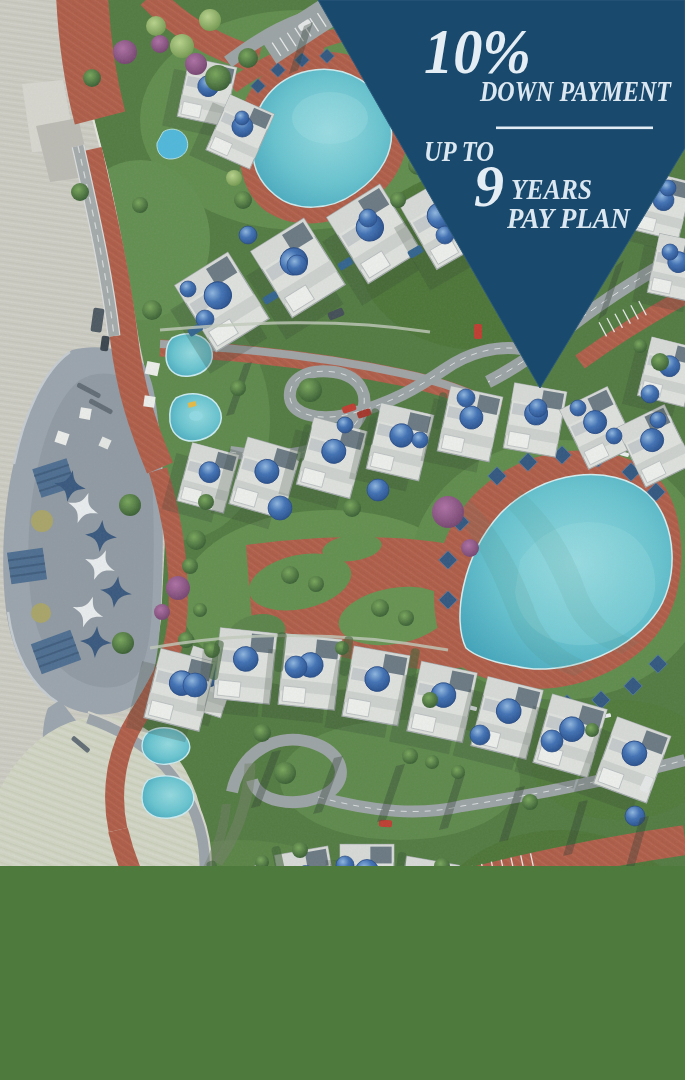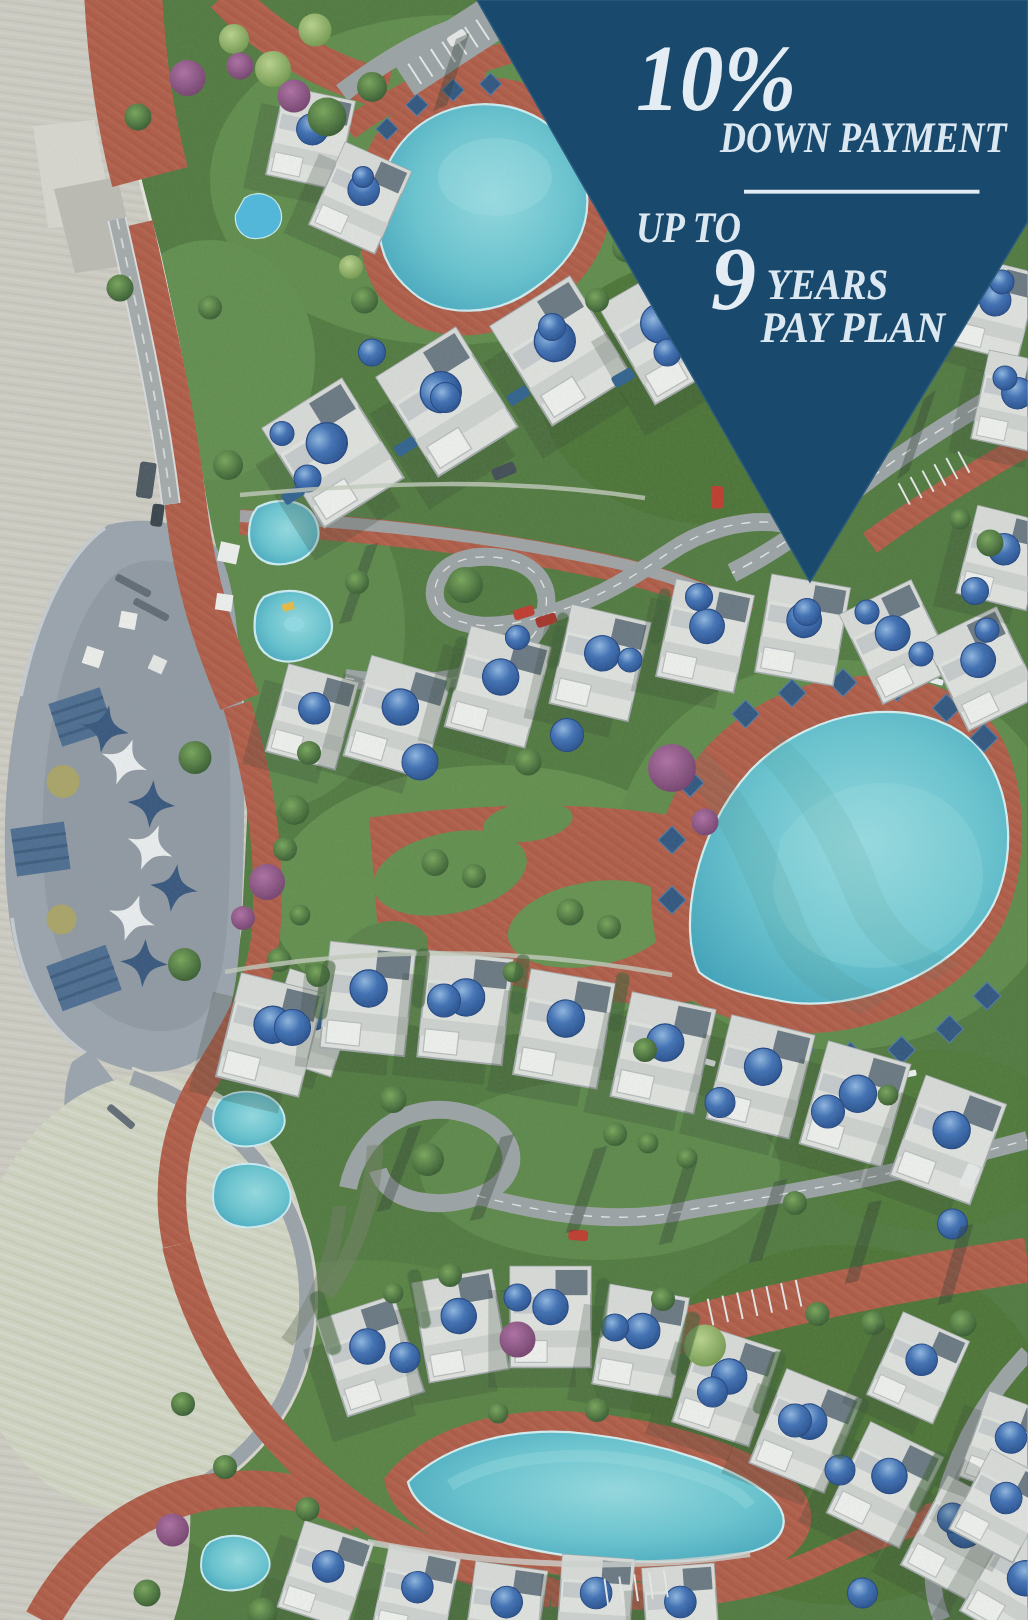--- a/index.html
+++ b/index.html
@@ -1,16 +1,16 @@
 <!DOCTYPE html>
 <html><head>
 <meta charset="utf-8">
 <style>
 html,body{margin:0;padding:0;background:#4f7a3e;}
-#stage{width:685px;height:1080px;position:relative;overflow:hidden;font-family:"Liberation Serif",serif;}
+#stage{width:685px;height:866px;position:relative;overflow:hidden;font-family:"Liberation Serif",serif;}
 </style>
 </head>
 <body>
 <div id="stage">
 <svg width="685" height="1080" viewBox="0 0 685 1080" xmlns="http://www.w3.org/2000/svg">
 <defs>
 <radialGradient id="domeG" cx="38%" cy="32%" r="75%">
  <stop offset="0%" stop-color="#8db6e2"></stop>
  <stop offset="45%" stop-color="#3a6cb4"></stop>
  <stop offset="100%" stop-color="#1d4788"></stop>

